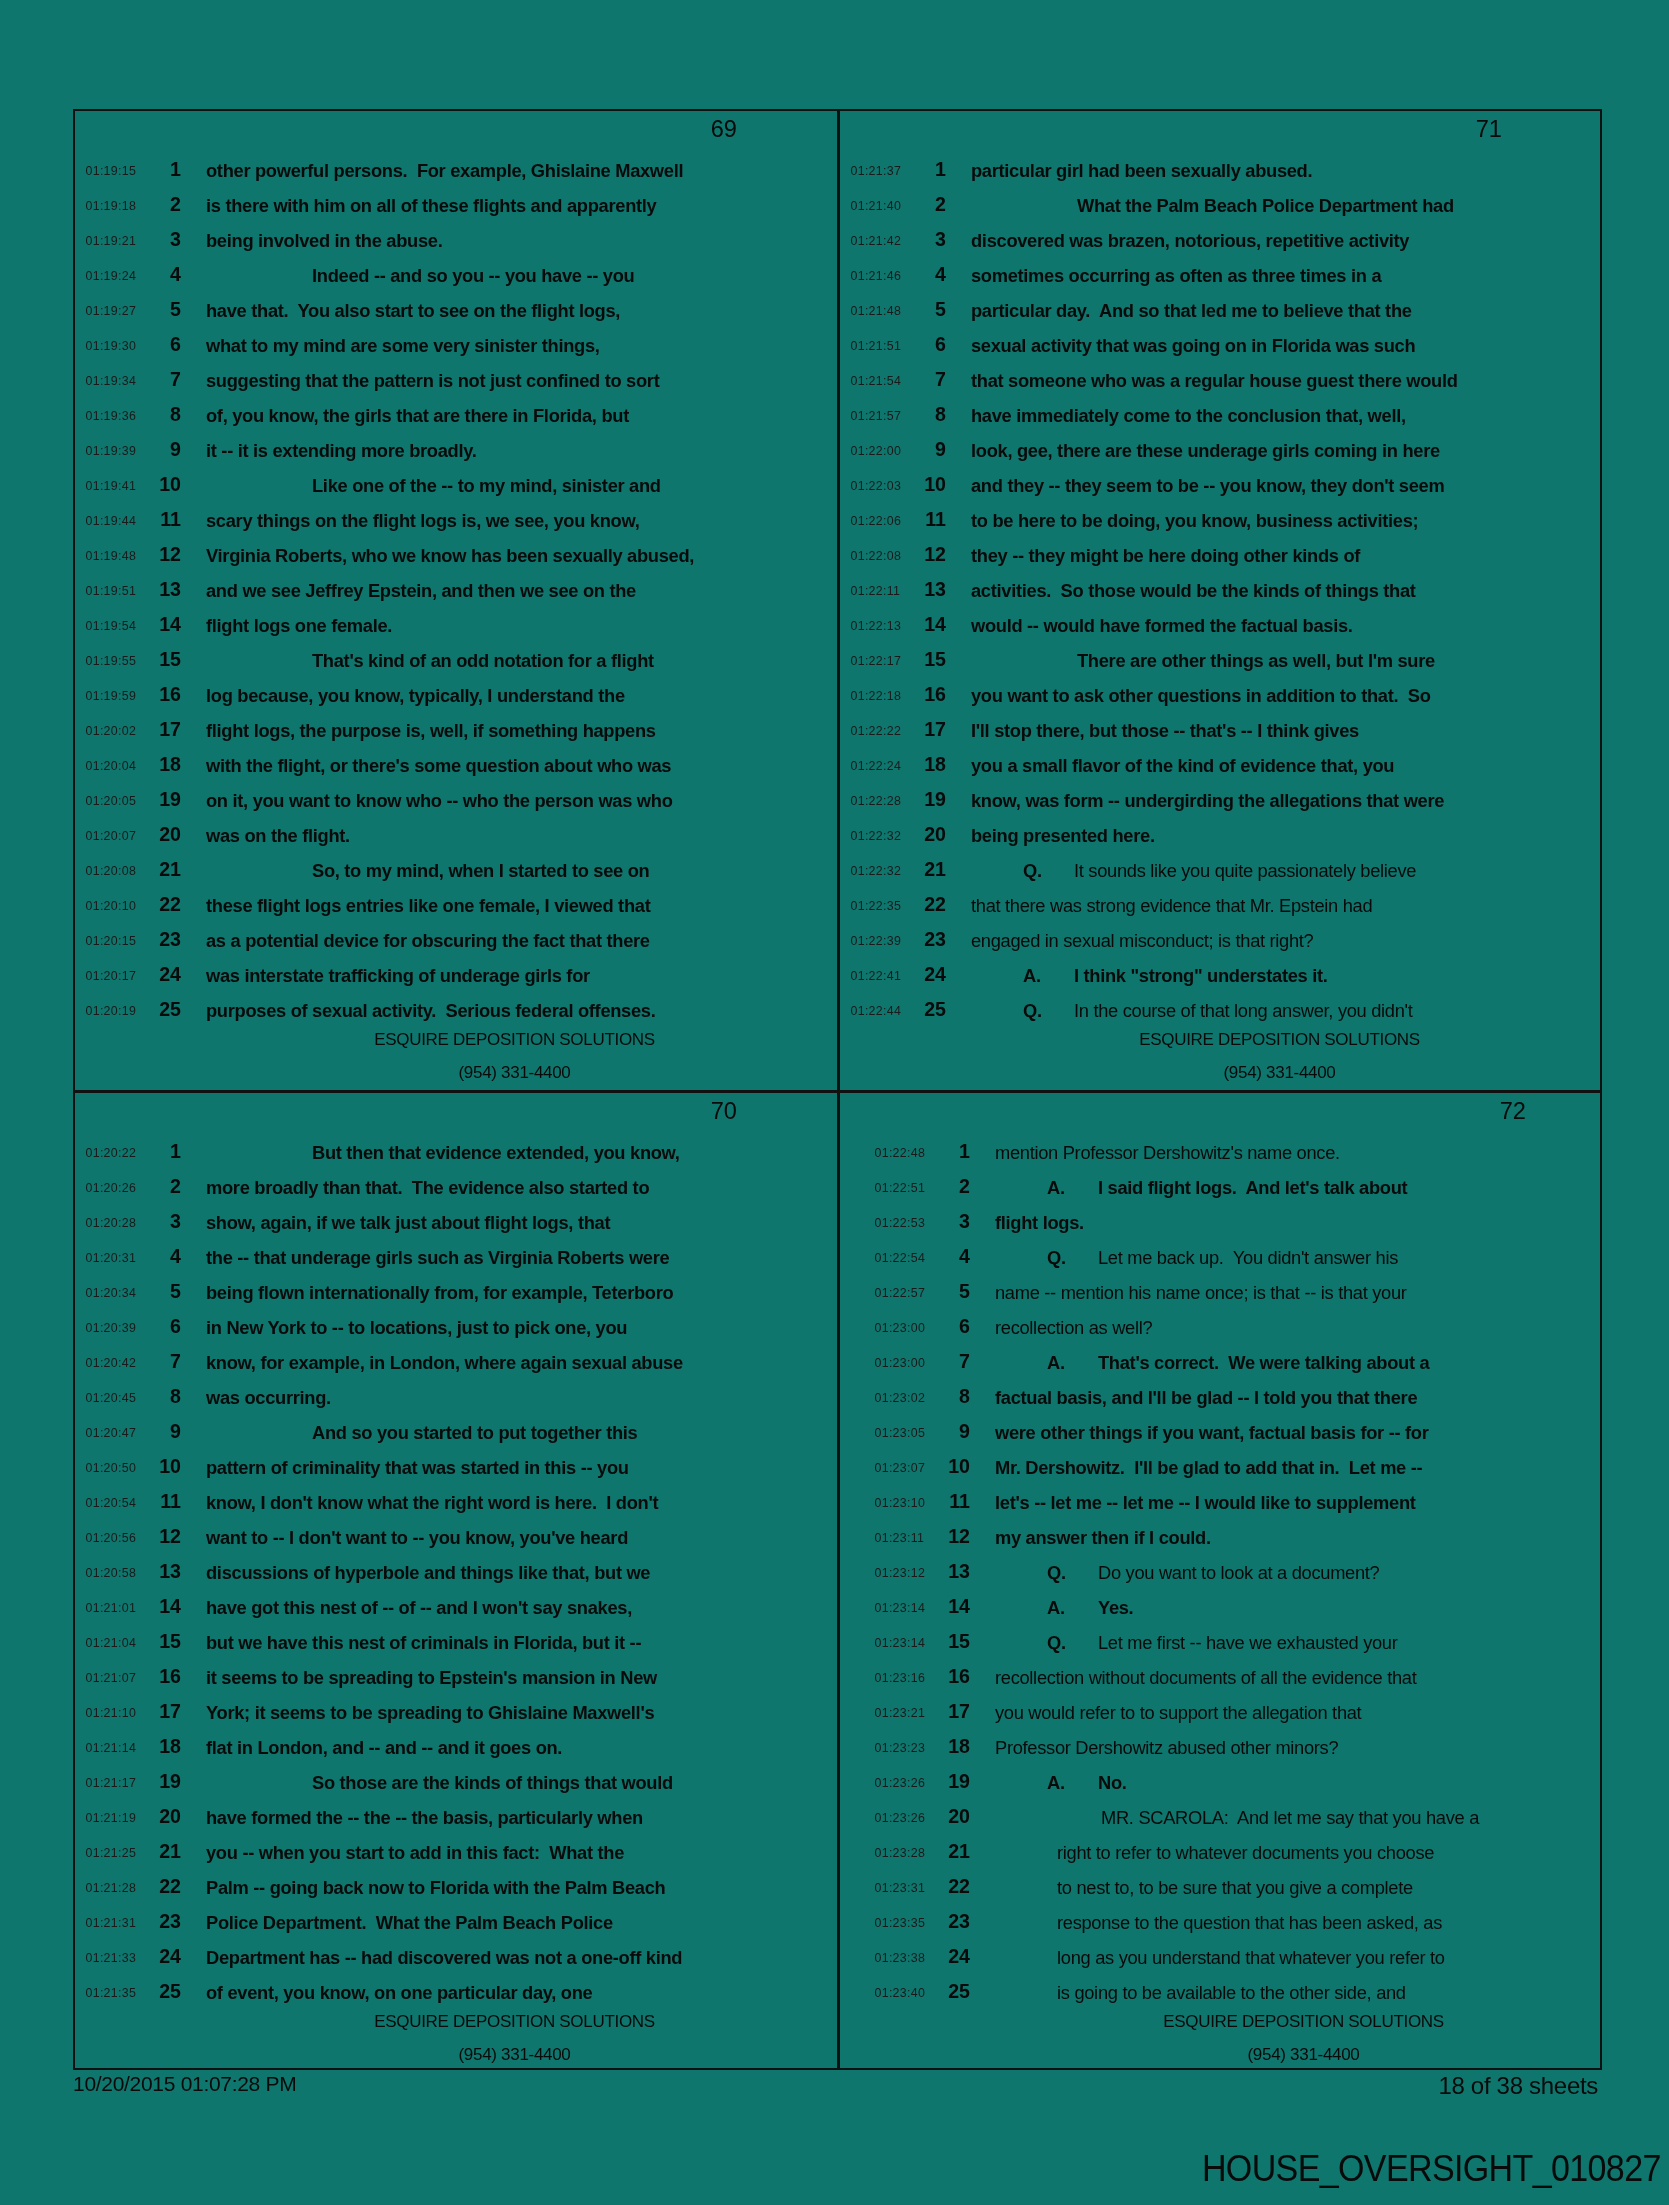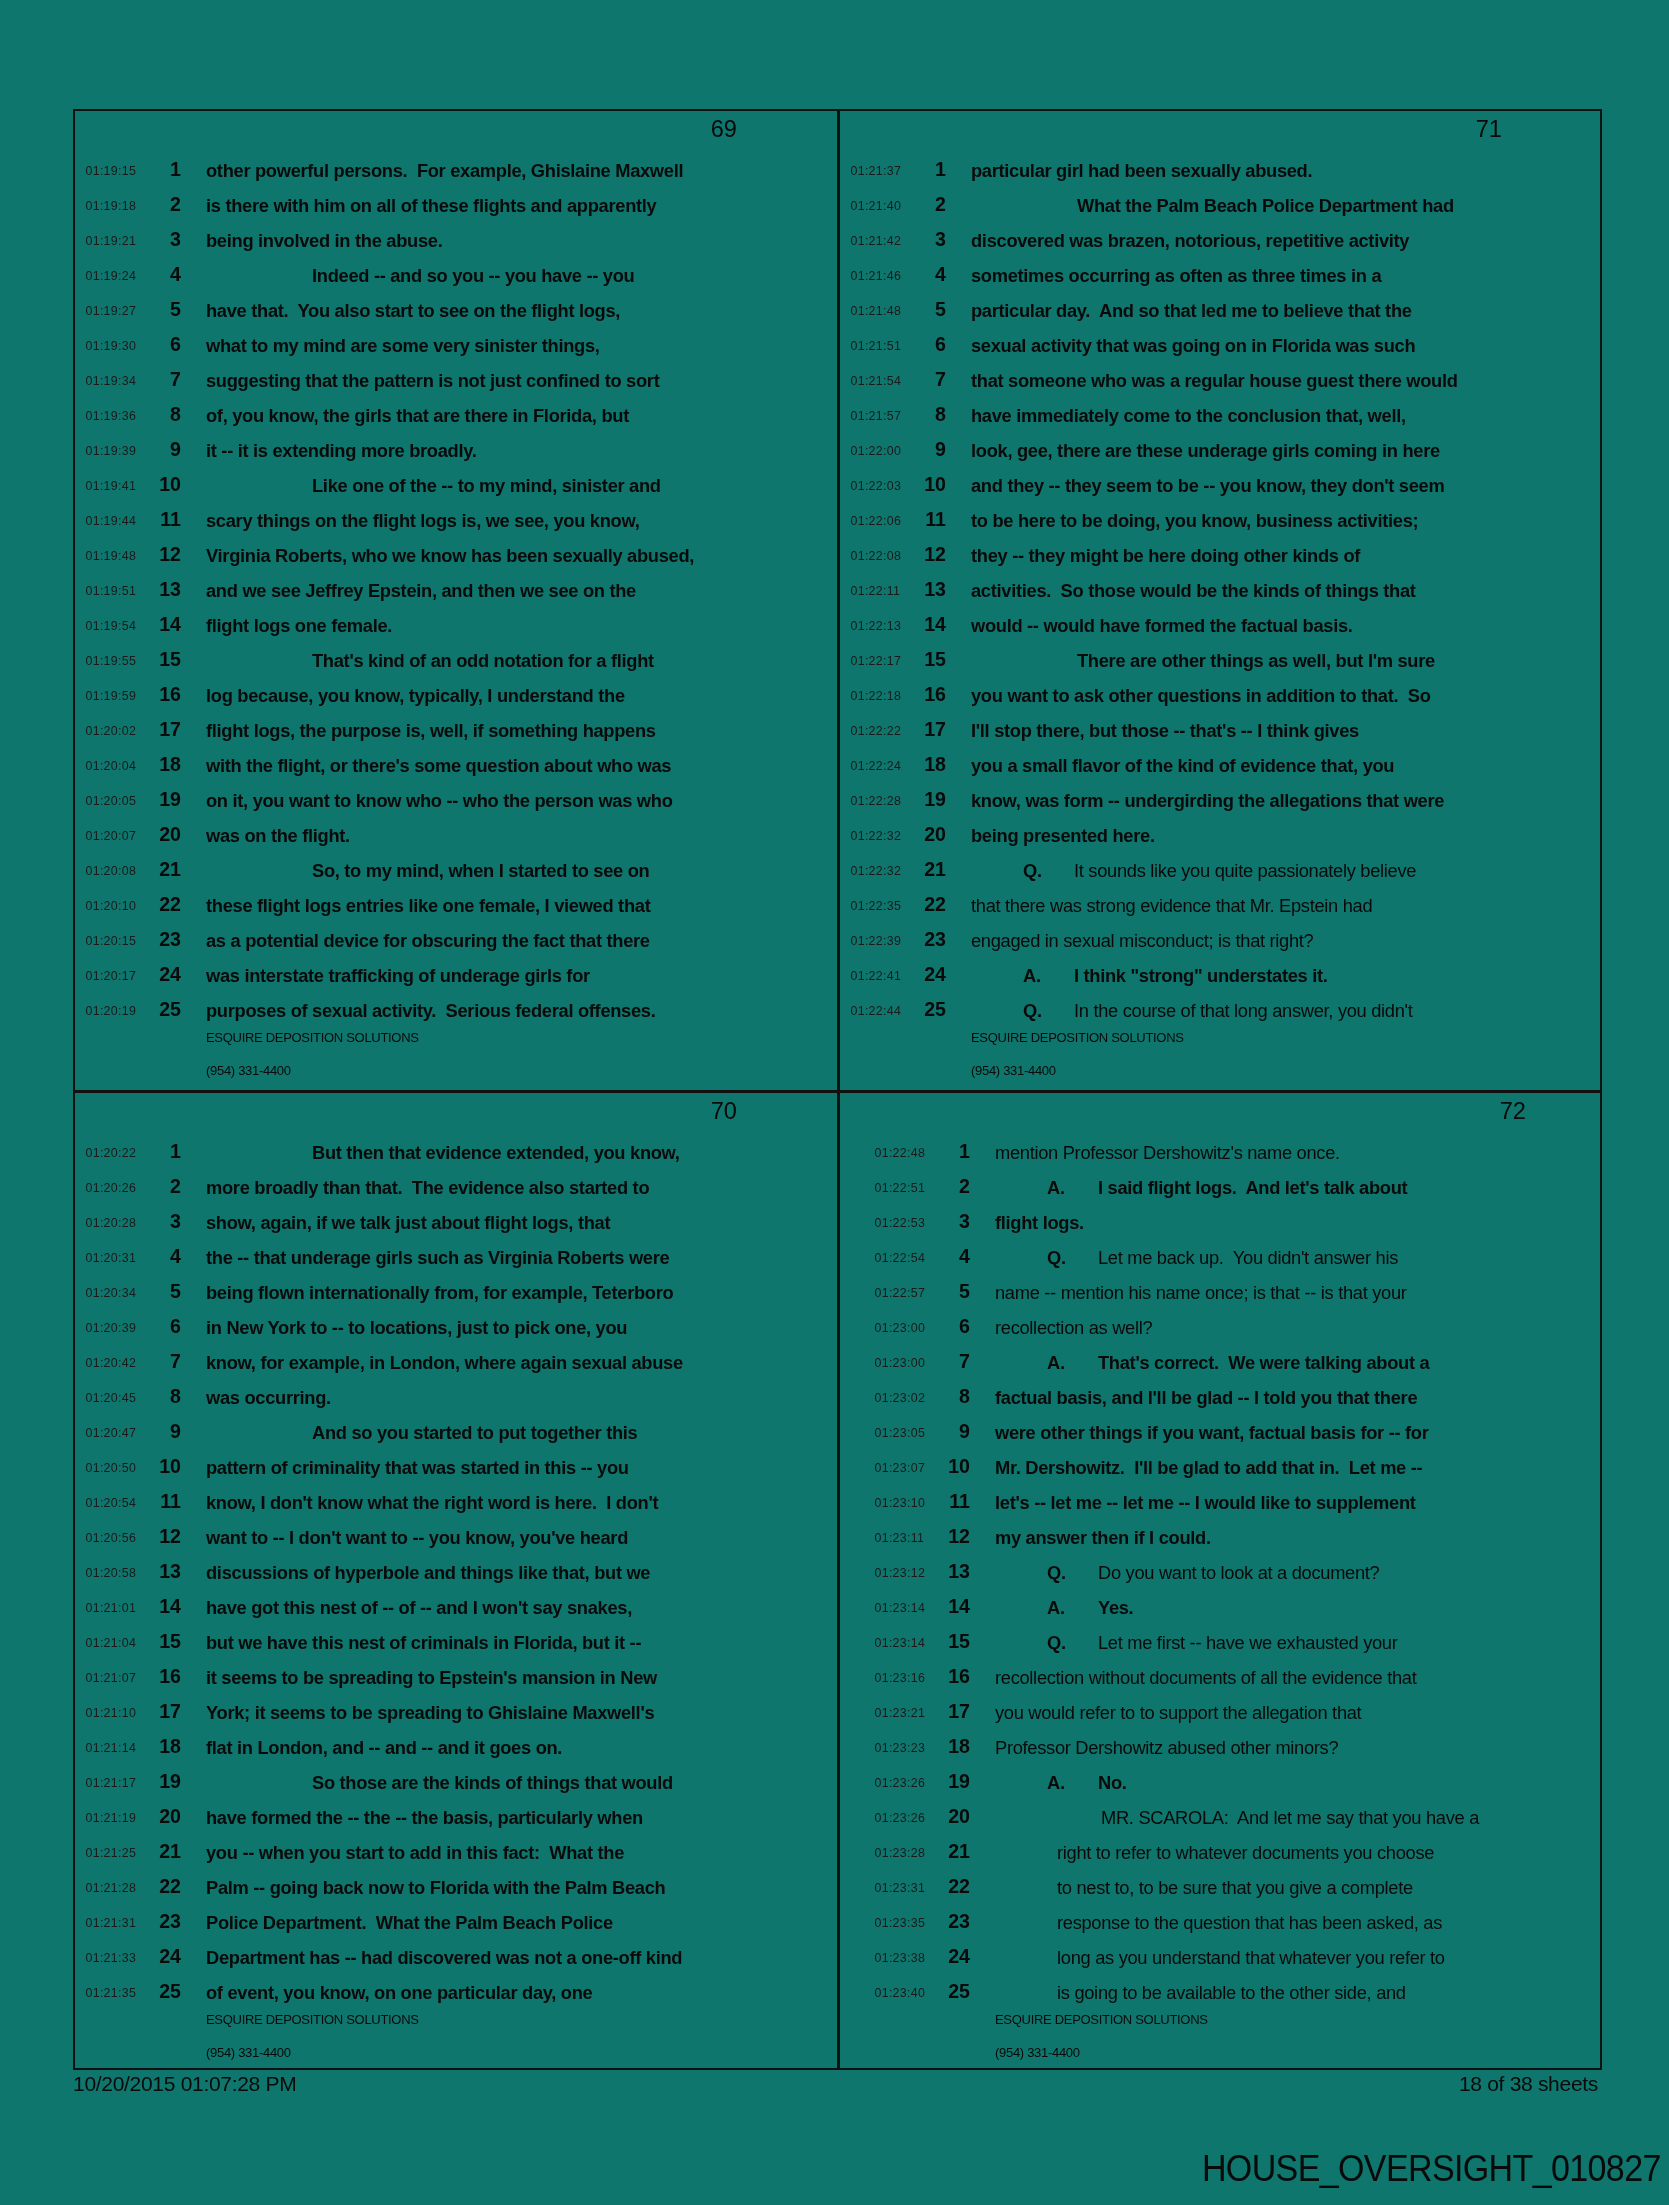--- a/index.html
+++ b/index.html
@@ -18,26 +18,26 @@
   .row{position:relative;height:35px;}
   .ts{position:absolute;left:10.5px;top:6.5px;font-size:12.4px;letter-spacing:0.3px;color:#1a1a1a;}
   .ln{position:absolute;left:58px;top:0.7px;width:48px;text-align:right;font-size:19.6px;font-weight:bold;}
   .tx{position:absolute;left:131px;top:2.6px;font-size:18.3px;white-space:pre;letter-spacing:-0.3px;}
   .tx.i1{left:183px;}
   .tx.i2{left:237px;text-align:center;}
   .tx.i3{left:193px;}
   .tx.wb{font-weight:bold;}
   .tx.wr{font-weight:normal;}
   .mk{display:inline-block;width:51px;font-weight:bold;}
-  .vendor1,.vendor2{position:absolute;left:131px;width:617px;font-size:13px;font-weight:normal;letter-spacing:-0.3px;}
+  .vendor1,.vendor2{position:absolute;left:131px;width:617px;text-align:center;font-size:17px;font-weight:normal;letter-spacing:-0.3px;}
   .vendor1{top:919px;}
   .vendor2{top:952px;}
   .f-left{position:absolute;left:73px;top:2072px;font-size:21px;letter-spacing:-0.3px;}
   .f-center{position:absolute;left:0;top:2072px;width:1669px;text-align:center;font-size:21px;letter-spacing:-0.3px;}
-  .f-right{position:absolute;right:71px;top:2072px;font-size:21px;letter-spacing:-0.3px;}
+  .f-right{position:absolute;right:71px;top:2072px;font-size:24px;letter-spacing:-0.3px;}
   .wm{position:absolute;right:7.9px;top:2148px;font-size:37px;font-weight:normal;letter-spacing:-0.7px;transform:scaleX(0.92);transform-origin:100% 50%;white-space:nowrap;}
 </style>
 </head>
 <body>
 
 <div class="sheet">
 
   <div class="grid">
     <div class="vdiv"></div>
     <div class="hdiv"></div>

